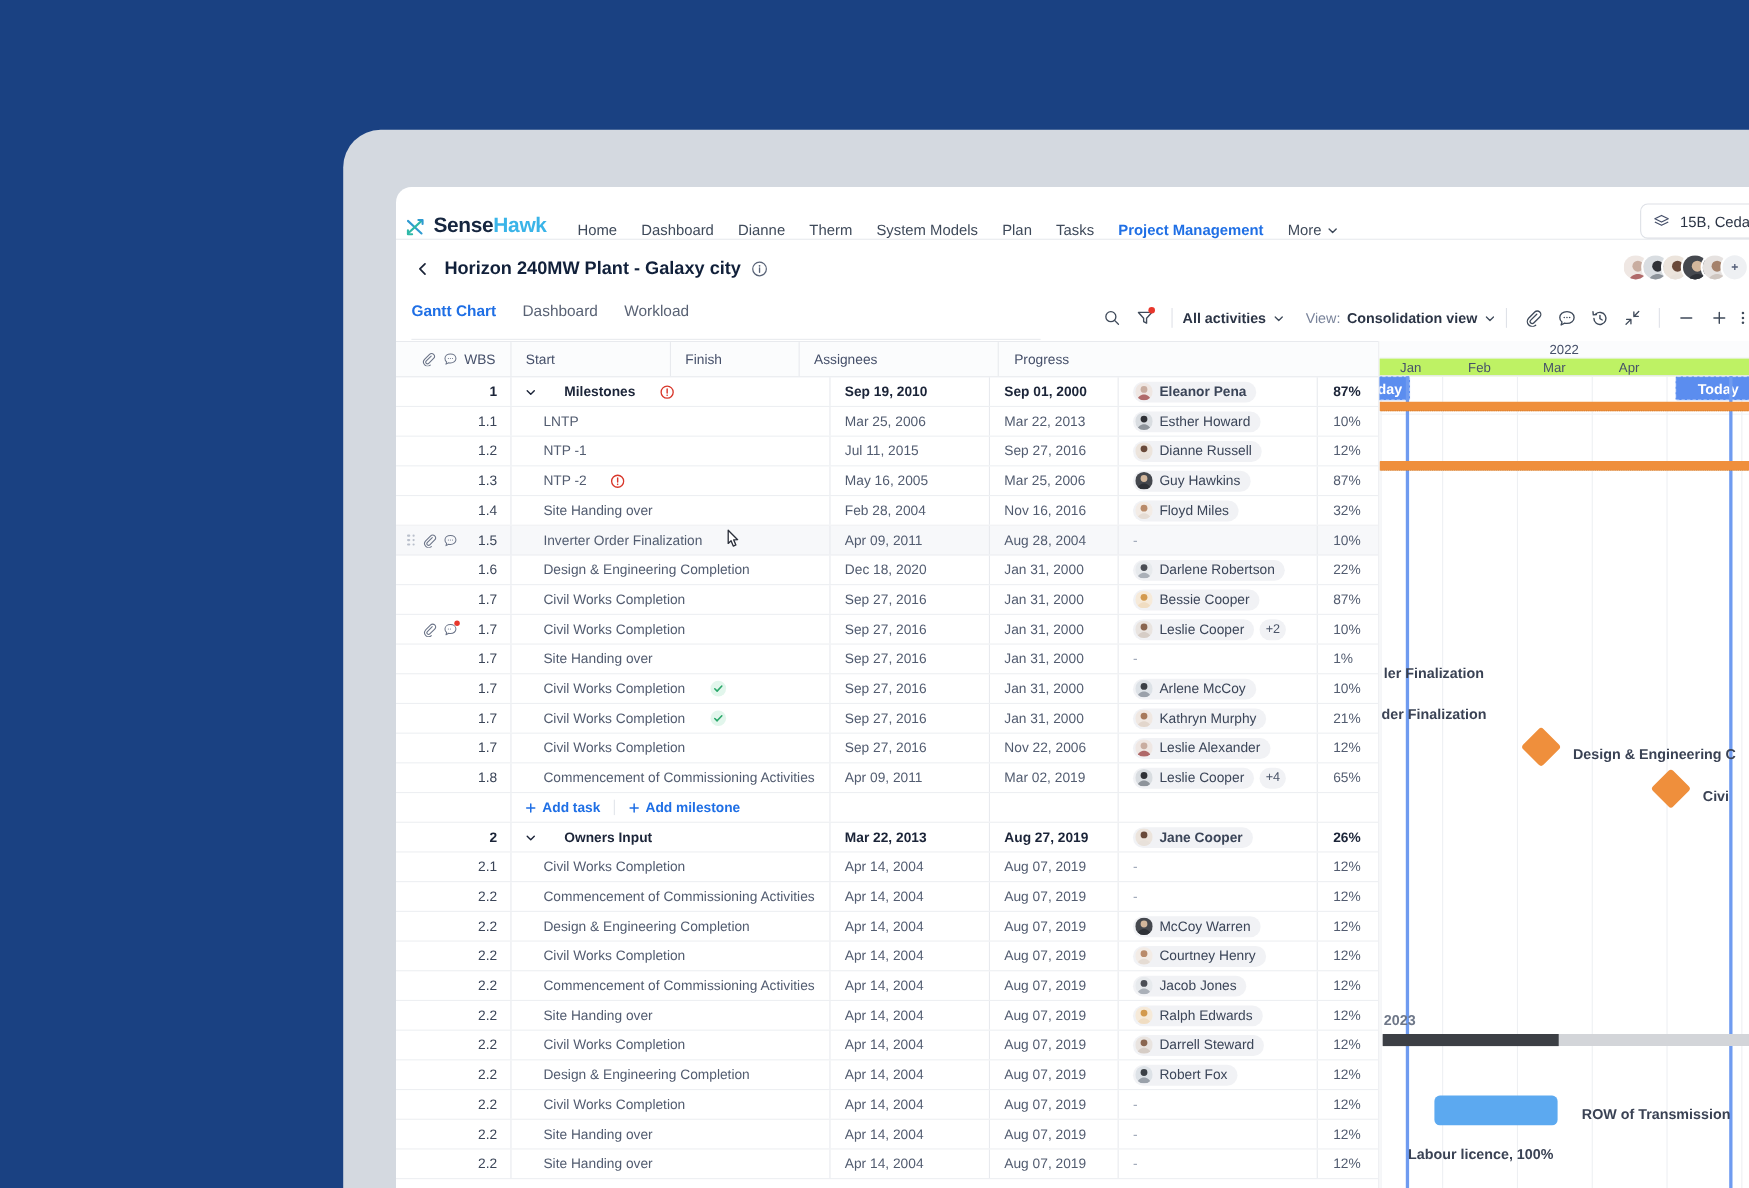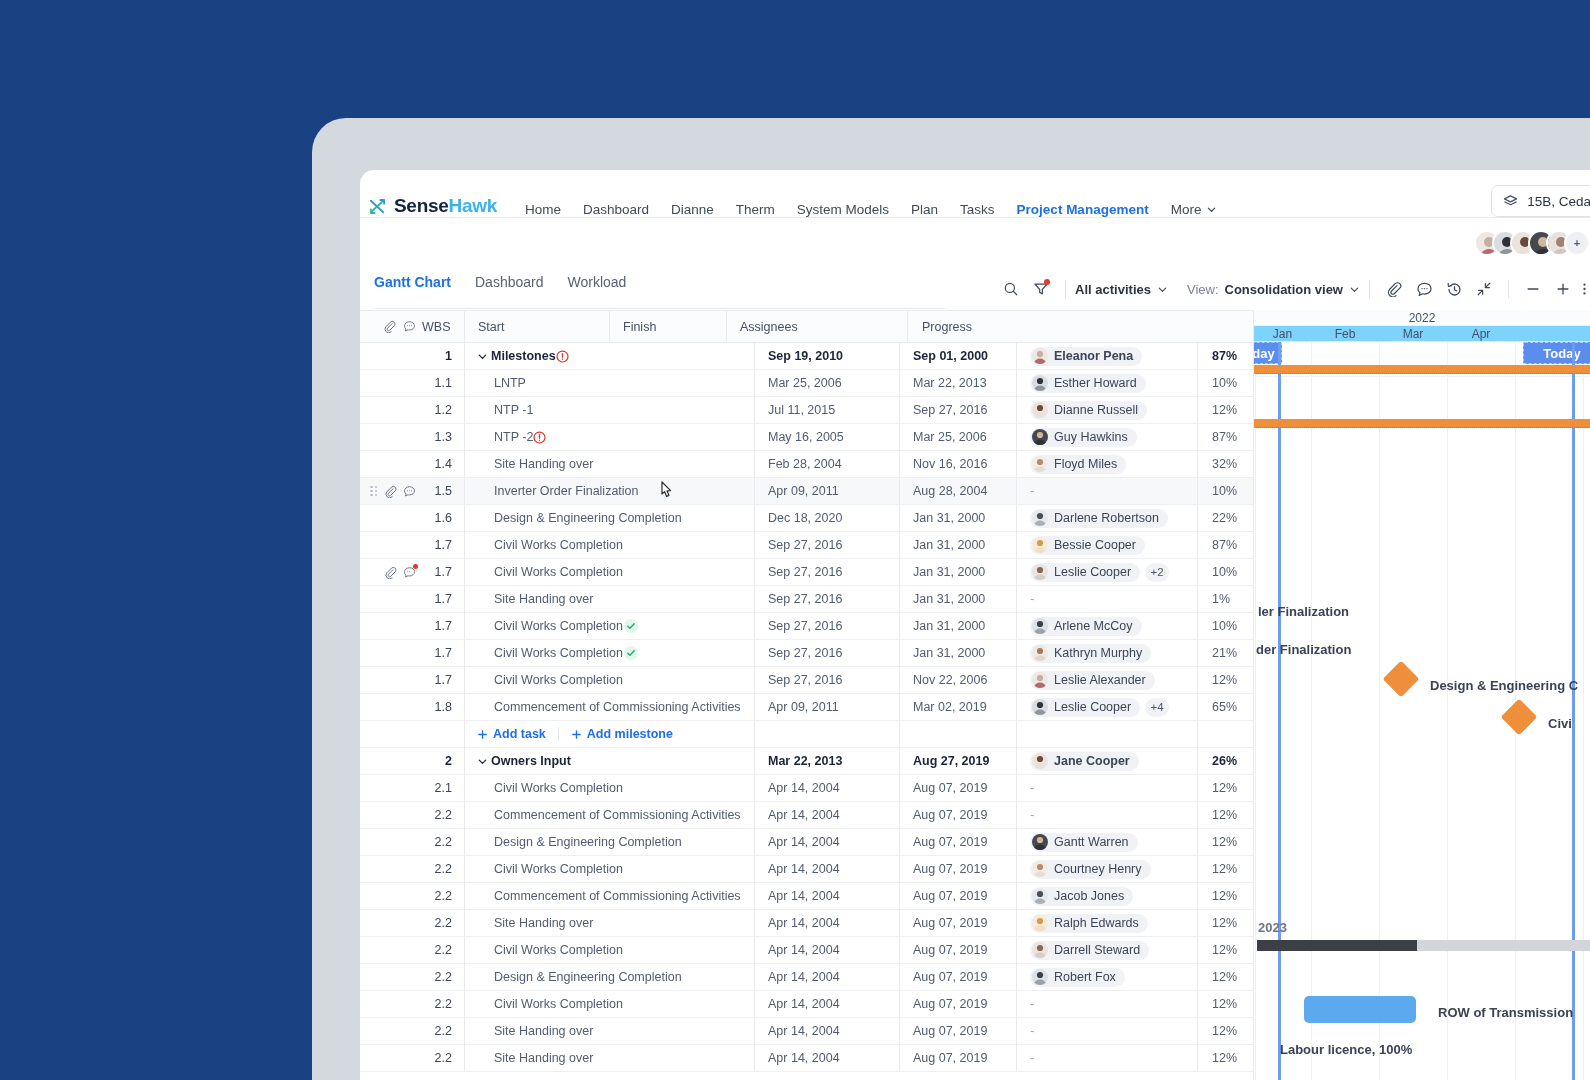--- a/index.html
+++ b/index.html
@@ -125,21 +125,21 @@
   .c-asg{ width:181px; padding-left:13px; border-left:1px solid #e8eaee; height:100%; display:flex; align-items:center;}
   .c-prog{ width:56px; padding-left:14px; border-left:1px solid #e8eaee; height:100%; display:flex; align-items:center;}
 
   .trow{
     display:flex; height:27px; align-items:center;
     border-bottom:1px solid #edeff2;
     font-size:12.5px; color:#525c70;
   }
   .trow.hover{ background:#f7f8fa; }
   .trow.group{ font-weight:700; color:#1b2438; }
-  .trow .c-act{ gap:0; }
+  .trow .c-act{ gap:22px; }
   .trow .c-wbs{ color:#3b4558; }
   .trow.group .c-wbs{ font-weight:700; color:#1b2438;}
   .trow .c-start,.trow .c-fin{ color:#525c70; }
   .trow.group .c-start,.trow.group .c-fin,.trow.group .c-prog{ font-weight:700; color:#1b2438;}
 
   .act-indent{ padding-left:29px !important; }
   .chev{ display:inline-flex; margin-right:3px; }
 
   .asg-pill{
     display:inline-flex; align-items:center; gap:6px;
@@ -171,21 +171,21 @@
   .alert-ic{ flex:none; }
   .check-ic{ flex:none; }
 
   
   #gantt-head-year{
     height:16px; background:#fbfcfd; border-bottom:1px solid #eef0f3;
     display:flex; align-items:center; justify-content:center;
     font-size:12px; color:#46506a;
   }
   #gantt-head-months{
-    height:16px; background:#7dd3fc; border-bottom:1px solid #e8eaee;
+    height:16px; background:#bef264; border-bottom:1px solid #e8eaee;
     display:flex; font-size:12px; color:#46506a;
   }
   .gm{ width:68px; display:flex; align-items:center; justify-content:center; }
   .gm:first-child{ width:57px; }
   #gantt-body{ position:relative; height:738px; }
   .gcol{
     position:absolute; top:0; bottom:0; width:1px; background:#eef0f3;
   }
   .grow-line{ position:absolute; left:0; right:0; height:1px; background:#f1f3f6;}
   .today-line{
@@ -284,20 +284,35 @@
       <span class="lang">EN</span>
       <span>
         <svg width="18" height="18" viewBox="0 0 20 20">
             <path d="M10 2.6 C7 2.6 5.6 4.6 5.6 7 v3.4 l-1.5 2.3 h11.8 l-1.5 -2.3 V7 C14.4 4.6 13 2.6 10 2.6 Z" stroke="#3f4a5a" stroke-width="1.4" fill="none" stroke-linejoin="round"></path>
             <path d="M8.2 13.7 a1.9 1.9 0 0 0 3.6 0" stroke="#3f4a5a" stroke-width="1.4" fill="none"></path>
           </svg>
       </span>
     </div>
   </div>
 
+  <div id="project-header">
+    <span id="back-btn">
+      <svg width="13" height="13" viewBox="0 0 14 14">
+          <path d="M9 2 L4 7 L9 12" stroke="#1b2438" stroke-width="1.7" fill="none" stroke-linecap="round" stroke-linejoin="round"></path>
+        </svg>
+    </span>
+    <span id="project-title">Horizon 240MW Plant - Galaxy city</span>
+    <span id="info-icon">
+      <svg width="15" height="15" viewBox="0 0 16 16">
+          <circle cx="8" cy="8" r="6.6" stroke="#5a6478" stroke-width="1.2" fill="none"></circle>
+          <circle cx="8" cy="4.9" r="0.85" fill="#5a6478"></circle>
+          <path d="M8 6.9 v4.4" stroke="#5a6478" stroke-width="1.3" stroke-linecap="round"></path>
+        </svg>
+    </span>
+  </div>
 
   <div id="avatar-stack">
     <span class="av">
         <svg width="26" height="26" viewBox="0 0 26 26">
           <rect width="26" height="26" fill="#efe7e3"></rect>
           <circle cx="13" cy="10" r="5" fill="#c9ada0"></circle>
           <path d="M3 26 c2-7 7-9 10-9 s8 2 10 9z" fill="#b06a6a"></path>
         </svg>
       </span>
     <span class="av">
@@ -924,21 +939,21 @@
           <div class="c-fin">Aug 07, 2019</div>
           <div class="c-asg">
             <span class="asg-pill">
               <span class="asg-av">
                 <svg width="16" height="16" viewBox="0 0 16 16">
                   <rect width="16" height="16" fill="#45484e"></rect>
                   <circle cx="8" cy="6" r="3.1" fill="#d3b79c"></circle>
                   <path d="M1.5 16 c1.3-4.2 4.3-5.4 6.5-5.4 s5.2 1.2 6.5 5.4z" fill="#2e3137"></path>
                 </svg>
               </span>
-              <span>Gantt Warren</span>
+              <span>McCoy Warren</span>
             </span>
           </div>
           <div class="c-prog">12%</div>
         </div>
         <div class="trow">
           <div class="c-icons">
             <div class="row-icons"></div>
           </div>
           <div class="c-wbs">2.2</div>
           <div class="c-act act-indent">

